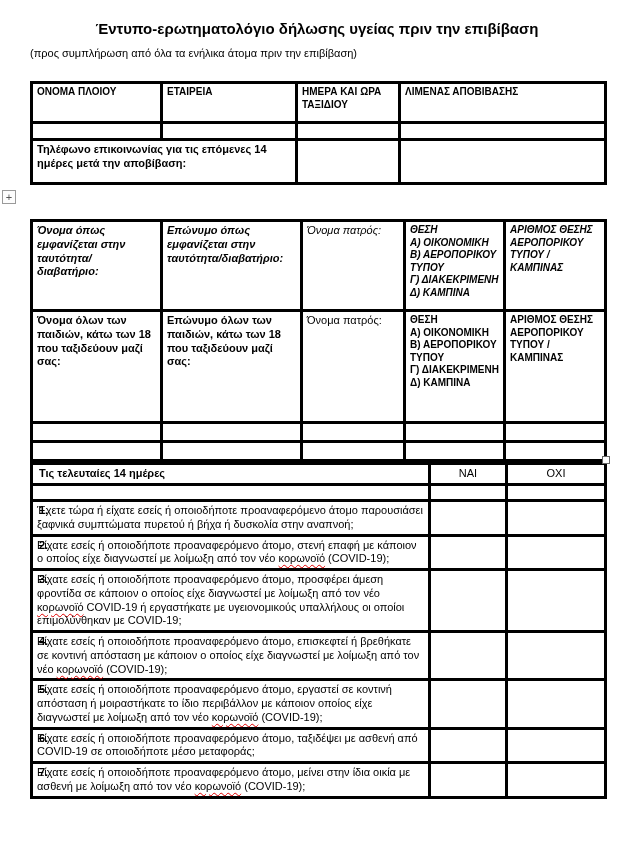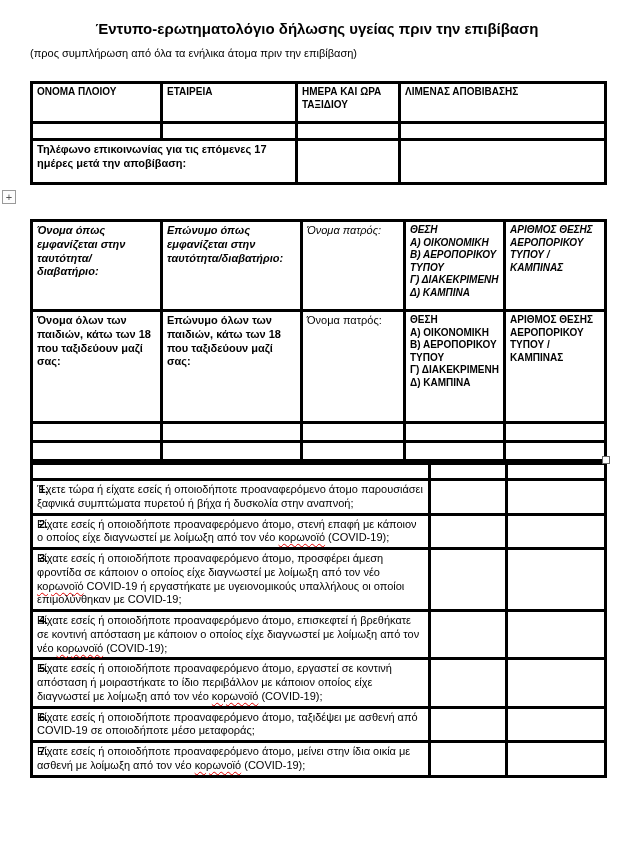--- a/index.html
+++ b/index.html
@@ -82,21 +82,21 @@
       <td class="caps">ΗΜΕΡΑ ΚΑΙ ΩΡΑ ΤΑΞΙΔΙΟΥ</td>
       <td class="caps">ΛΙΜΕΝΑΣ ΑΠΟΒΙΒΑΣΗΣ</td>
     </tr>
     <tr class="h17">
       <td></td>
       <td></td>
       <td></td>
       <td></td>
     </tr>
     <tr class="h44">
-      <td colspan="2" class="b">Τηλέφωνο επικοινωνίας για τις επόμενες 17 ημέρες μετά την αποβίβαση:</td>
+      <td colspan="2" class="b">Τηλέφωνο επικοινωνίας για τις επόμενες 14 ημέρες μετά την αποβίβαση:</td>
       <td></td>
       <td></td>
     </tr>
   </tbody>
     </table>
 
   <div class="move-handle">+</div>
 
   <table class="tbl passenger-table">
     <colgroup>
@@ -141,20 +141,25 @@
   <div class="resize-handle"></div>
 
 
   <table class="tbl questions-table">
     <colgroup>
         <col style="width:398px">
         <col style="width:77px">
         <col style="width:99px">
       </colgroup>
     <thead>
+      <tr class="h21">
+        <td class="head-q">Τις τελευταίες 14 ημέρες</td>
+        <td class="head-a">ΝΑΙ</td>
+        <td class="head-a">ΟΧΙ</td>
+      </tr>
       <tr class="h16">
         <td></td>
         <td></td>
         <td></td>
       </tr>
     </thead>
     <tbody>
   <tr>
     <td class="q-cell">
       <span class="q-num">1.</span>

